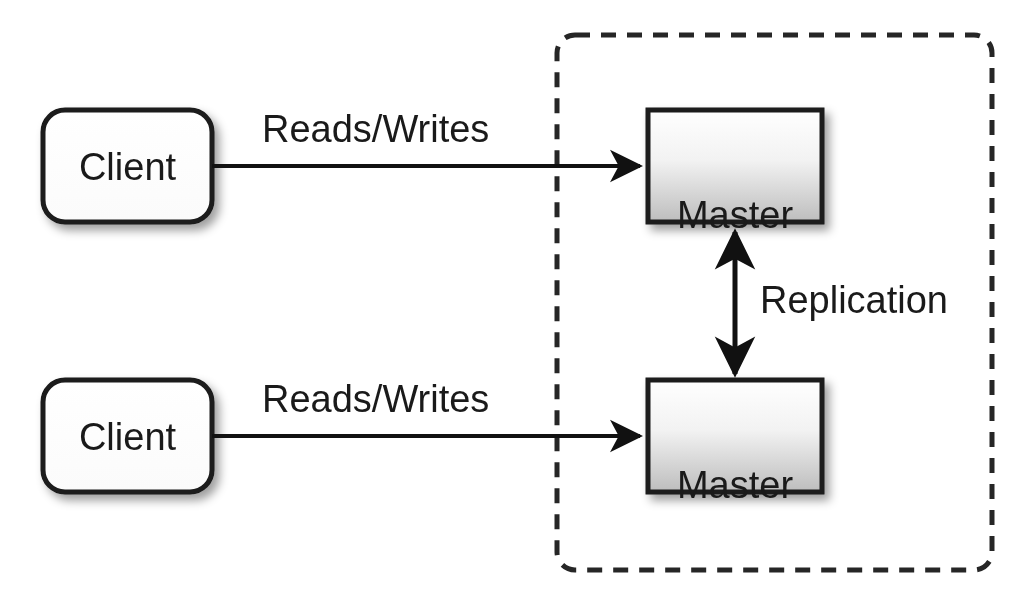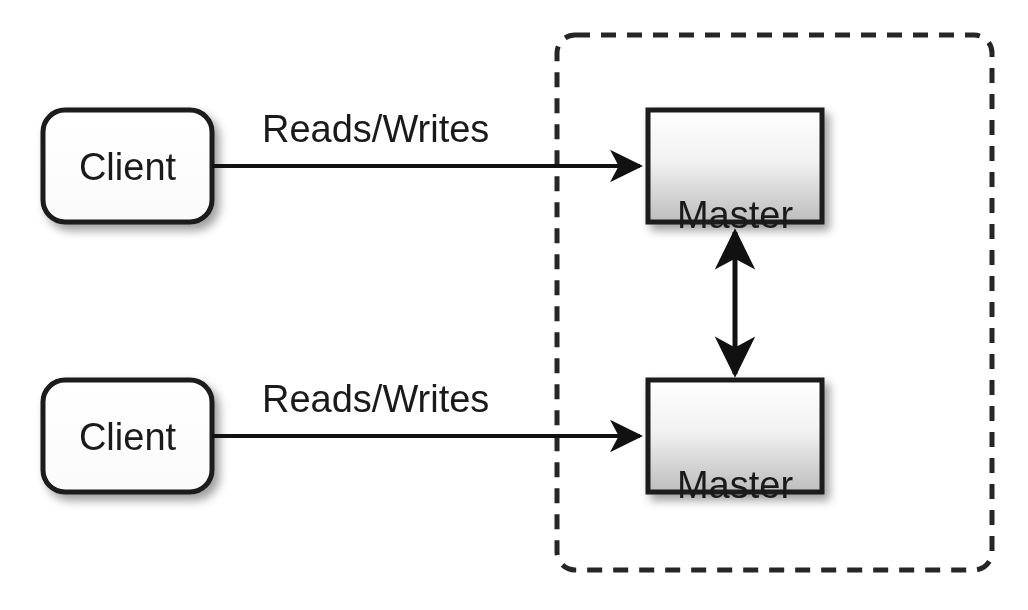--- a/index.html
+++ b/index.html
@@ -110,14 +110,15 @@
   <div class="node-label client-label" style="left:43px; top:418px;">Client</div>
 
   <div class="node-label master-label" style="left:648px; top:148px;">Master</div>
 
   <div class="node-label master-label" style="left:648px; top:418px;">Master</div>
 
   <div class="edge-label" style="left:262px; top:110px;">Reads/Writes</div>
 
   <div class="edge-label" style="left:262px; top:380px;">Reads/Writes</div>
 
+  <div class="edge-label" style="left:760px; top:281px;">Replication</div>
 
 </div>
 
 </body></html>

